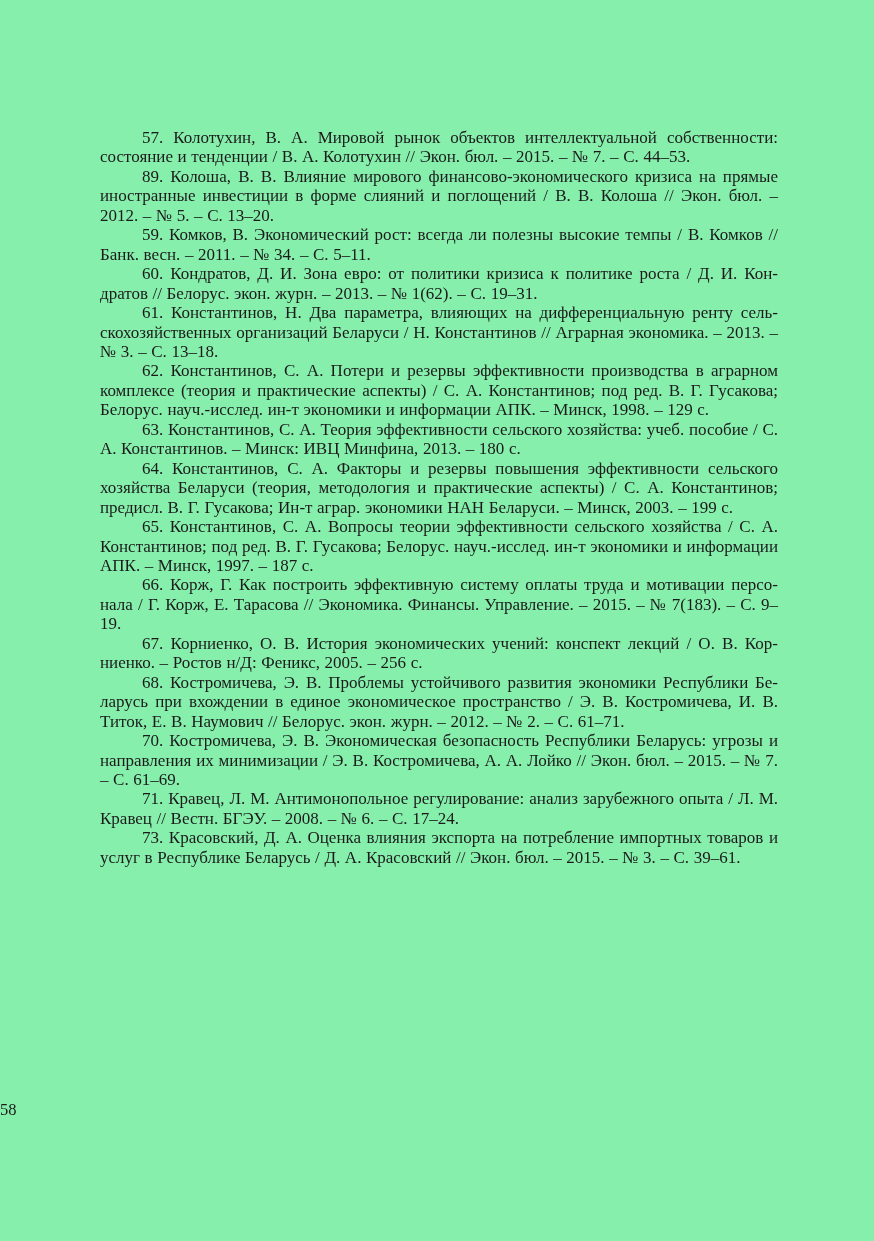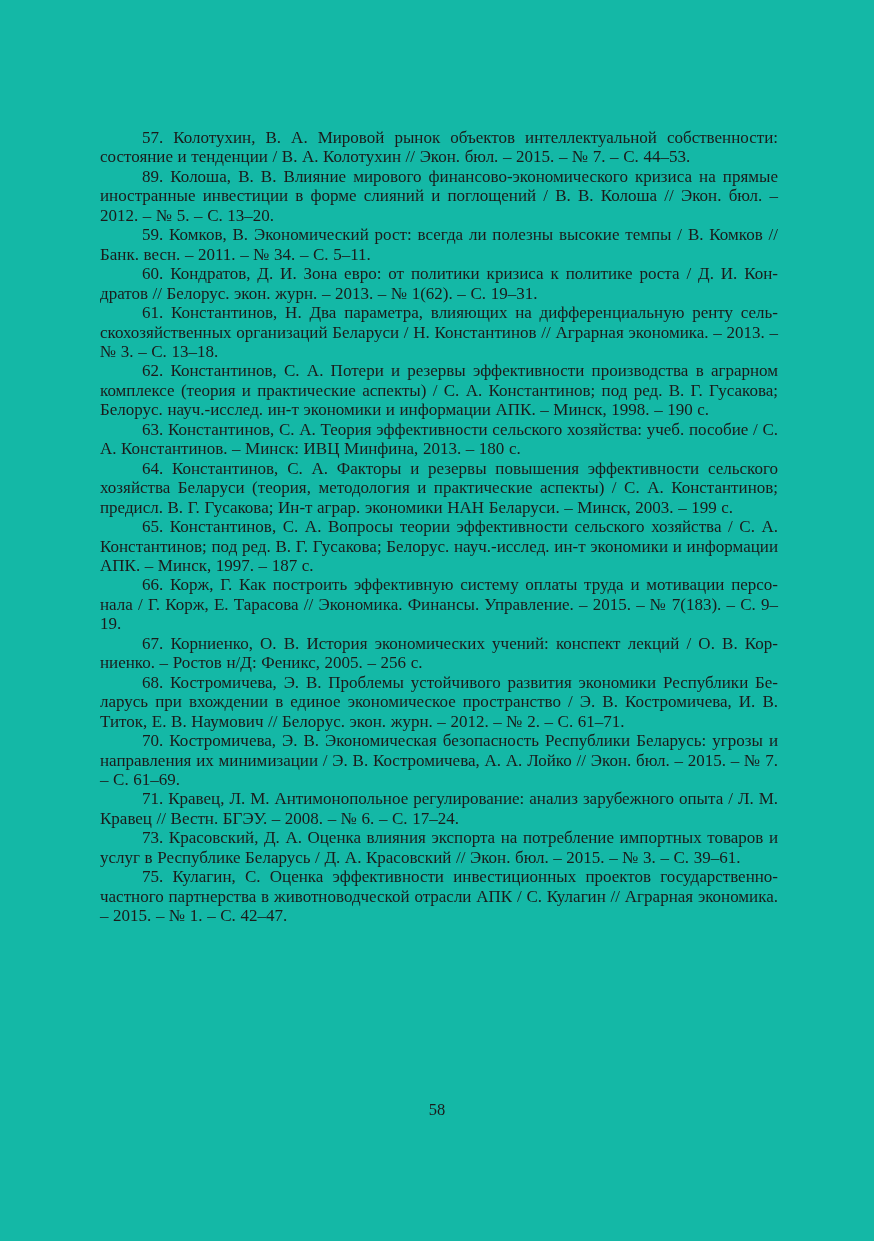--- a/index.html
+++ b/index.html
@@ -4,21 +4,21 @@
 <style>
   html, body {
     margin: 0;
     padding: 0;
     background: #ffffff;
   }
   .page {
     position: relative;
     width: 874px;
     height: 1241px;
-    background: #14b8a6;
+    background: #86efac;
     font-family: "Liberation Serif", "DejaVu Serif", serif;
     color: #1b1b1b;
     overflow: hidden;
   }
   .refs {
     position: absolute;
     left: 100px;
     top: 128px;
     width: 678px;
   }
@@ -29,41 +29,40 @@
     line-height: 19.45px;
     text-align: justify;
     text-indent: 42px;
     word-spacing: 0.02em;
   }
   .page-number {
     position: absolute;
     top: 1100px;
     left: 0;
     width: 874px;
-    text-align: center;
+    text-align: left;
     font-size: 16.5px;
     line-height: 20px;
   }
 </style>
 </head>
 <body>
 
 <div class="page">
   <main class="refs">
     <p class="ref">57. Колотухин, В. А. Мировой рынок объектов интеллектуальной собственности: состояние и тенденции / В. А. Колотухин // Экон. бюл. – 2015. – № 7. – С. 44–53.</p>
     <p class="ref">89. Колоша, В. В. Влияние мирового финансово-экономического кризиса на прямые иностранные инвестиции в форме слияний и поглощений / В. В. Колоша // Экон. бюл. – 2012. – № 5. – С. 13–20.</p>
     <p class="ref">59. Комков, В. Экономический рост: всегда ли полезны высокие темпы / В. Ком­ков // Банк. весн. – 2011. – № 34. – С. 5–11.</p>
     <p class="ref">60. Кондратов, Д. И. Зона евро: от политики кризиса к политике роста / Д. И. Кон­дратов // Белорус. экон. журн. – 2013. – № 1(62). – С. 19–31.</p>
     <p class="ref">61. Константинов, Н. Два параметра, влияющих на дифференциальную ренту сель­скохозяйственных организаций Беларуси / Н. Константинов // Аграрная экономика. – 2013. – № 3. – С. 13–18.</p>
-    <p class="ref">62. Константинов, С. А. Потери и резервы эффективности производства в аграрном комплексе (теория и практические аспекты) / С. А. Константинов; под ред. В. Г. Гусако­ва; Белорус. науч.-исслед. ин-т экономики и информации АПК. – Минск, 1998. – 190 с.</p>
+    <p class="ref">62. Константинов, С. А. Потери и резервы эффективности производства в аграрном комплексе (теория и практические аспекты) / С. А. Константинов; под ред. В. Г. Гусако­ва; Белорус. науч.-исслед. ин-т экономики и информации АПК. – Минск, 1998. – 129 с.</p>
     <p class="ref">63. Константинов, С. А. Теория эффективности сельского хозяйства: учеб. пособие / С. А. Константинов. – Минск: ИВЦ Минфина, 2013. – 180 с.</p>
     <p class="ref">64. Константинов, С. А. Факторы и резервы повышения эффективности сельского хозяйства Беларуси (теория, методология и практические аспекты) / С. А. Константинов; предисл. В. Г. Гусакова; Ин-т аграр. экономики НАН Беларуси. – Минск, 2003. – 199 с.</p>
     <p class="ref">65. Константинов, С. А. Вопросы теории эффективности сельского хозяйства / С. А. Константинов; под ред. В. Г. Гусакова; Белорус. науч.-исслед. ин-т экономики и информации АПК. – Минск, 1997. – 187 с.</p>
     <p class="ref">66. Корж, Г. Как построить эффективную систему оплаты труда и мотивации персо­нала / Г. Корж, Е. Тарасова // Экономика. Финансы. Управление. – 2015. – № 7(183). – С. 9–19.</p>
     <p class="ref">67. Корниенко, О. В. История экономических учений: конспект лекций / О. В. Кор­ниенко. – Ростов н/Д: Феникс, 2005. – 256 с.</p>
     <p class="ref">68. Костромичева, Э. В. Проблемы устойчивого развития экономики Республики Бе­ларусь при вхождении в единое экономическое пространство / Э. В. Костромичева, И. В. Титок, Е. В. Наумович // Белорус. экон. журн. – 2012. – № 2. – С. 61–71.</p>
     <p class="ref">70. Костромичева, Э. В. Экономическая безопасность Республики Беларусь: угрозы и направления их минимизации / Э. В. Костромичева, А. А. Лойко // Экон. бюл. – 2015. – № 7. – С. 61–69.</p>
     <p class="ref">71. Кравец, Л. М. Антимонопольное регулирование: анализ зарубежного опыта / Л. М. Кравец // Вестн. БГЭУ. – 2008. – № 6. – С. 17–24.</p>
     <p class="ref">73. Красовский, Д. А. Оценка влияния экспорта на потребление импортных товаров и услуг в Республике Беларусь / Д. А. Красовский // Экон. бюл. – 2015. – № 3. – С. 39–61.</p>
-    <p class="ref">75. Кулагин, С. Оценка эффективности инвестиционных проектов государственно-частного партнерства в животноводческой отрасли АПК / С. Кулагин // Аграрная эконо­мика. – 2015. – № 1. – С. 42–47.</p>
   </main>
   <footer class="page-number">58</footer>
 </div>
 
 </body></html>

